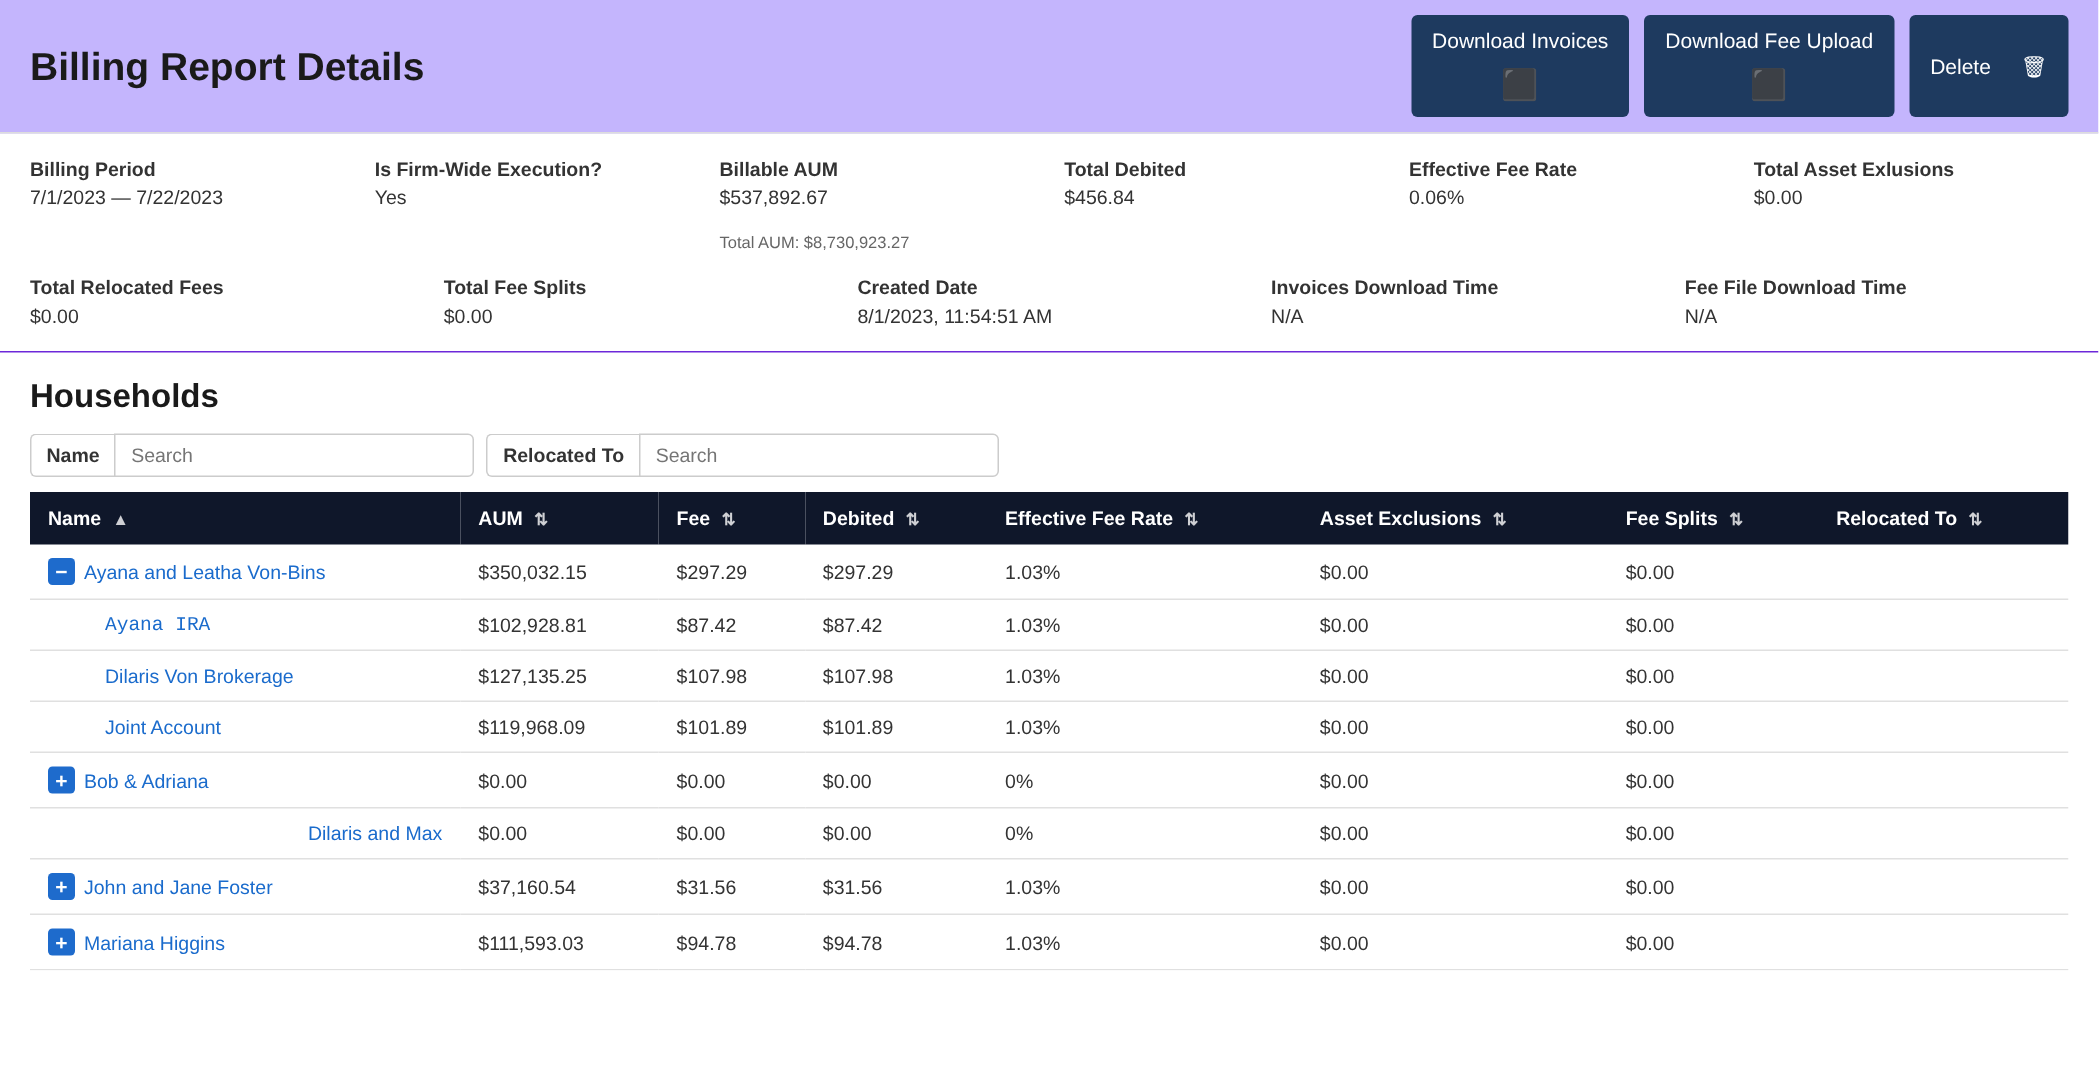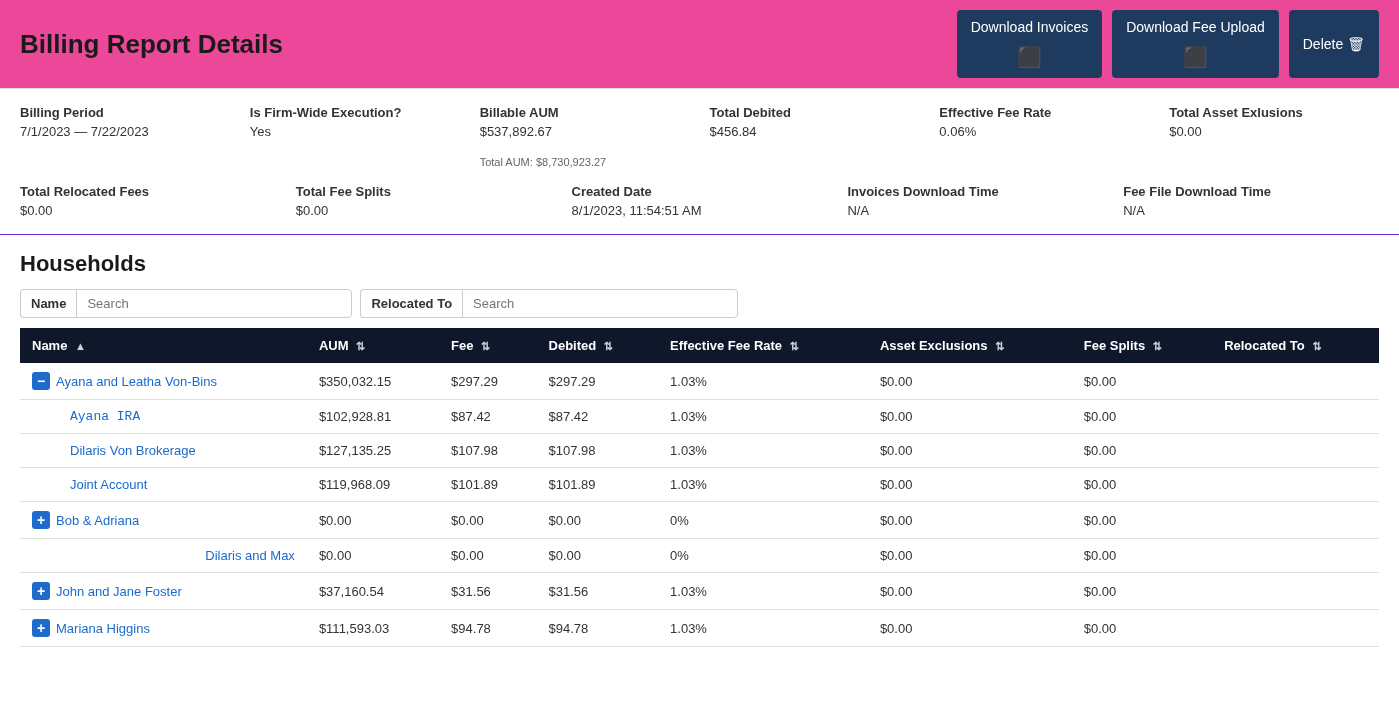--- a/index.html
+++ b/index.html
@@ -2,21 +2,21 @@
 <html><head>
   <meta charset="utf-8">
   <style>
     * { box-sizing: border-box; margin: 0; padding: 0; }
     body { font-family: -apple-system, BlinkMacSystemFont, 'Segoe UI', Arial, sans-serif; font-size: 14px; color: #222; background: #fff; }
 
     .header-bar {
       display: flex;
       align-items: center;
       padding: 10px 20px;
-      background: #ec4899;
+      background: #c4b5fd;
       border-bottom: 1px solid #ddd;
     }
     .page-title {
       font-size: 26px;
       font-weight: bold;
       color: #1a1a1a;
       flex: 1;
     }
     .header-actions {
       display: flex;
@@ -45,21 +45,21 @@
     }
     .btn-delete {
       background: #1e3a5f;
       color: #fff;
       border: none;
       border-radius: 4px;
       padding: 8px 14px;
       cursor: pointer;
       display: flex;
       align-items: center;
-      gap: 4px;
+      gap: 20px;
       font-size: 14px;
       font-weight: 500;
     }
 
     .info-section {
       padding: 16px 20px;
       border-bottom: 1px solid #6d28d9;
     }
     .info-grid {
       display: grid;
@@ -113,21 +113,21 @@
       font-weight: 600;
       color: #333;
       border-right: none;
     }
     .filter-input {
       border: 1px solid #ccc;
       border-radius: 0 4px 4px 0;
       padding: 6px 10px;
       font-size: 13px;
       color: #0f766e;
-      width: 276px;
+      width: 240px;
       outline: none;
     }
     .filter-group {
       display: flex;
       align-items: center;
     }
 
     .table-container {
       overflow-x: auto;
     }

